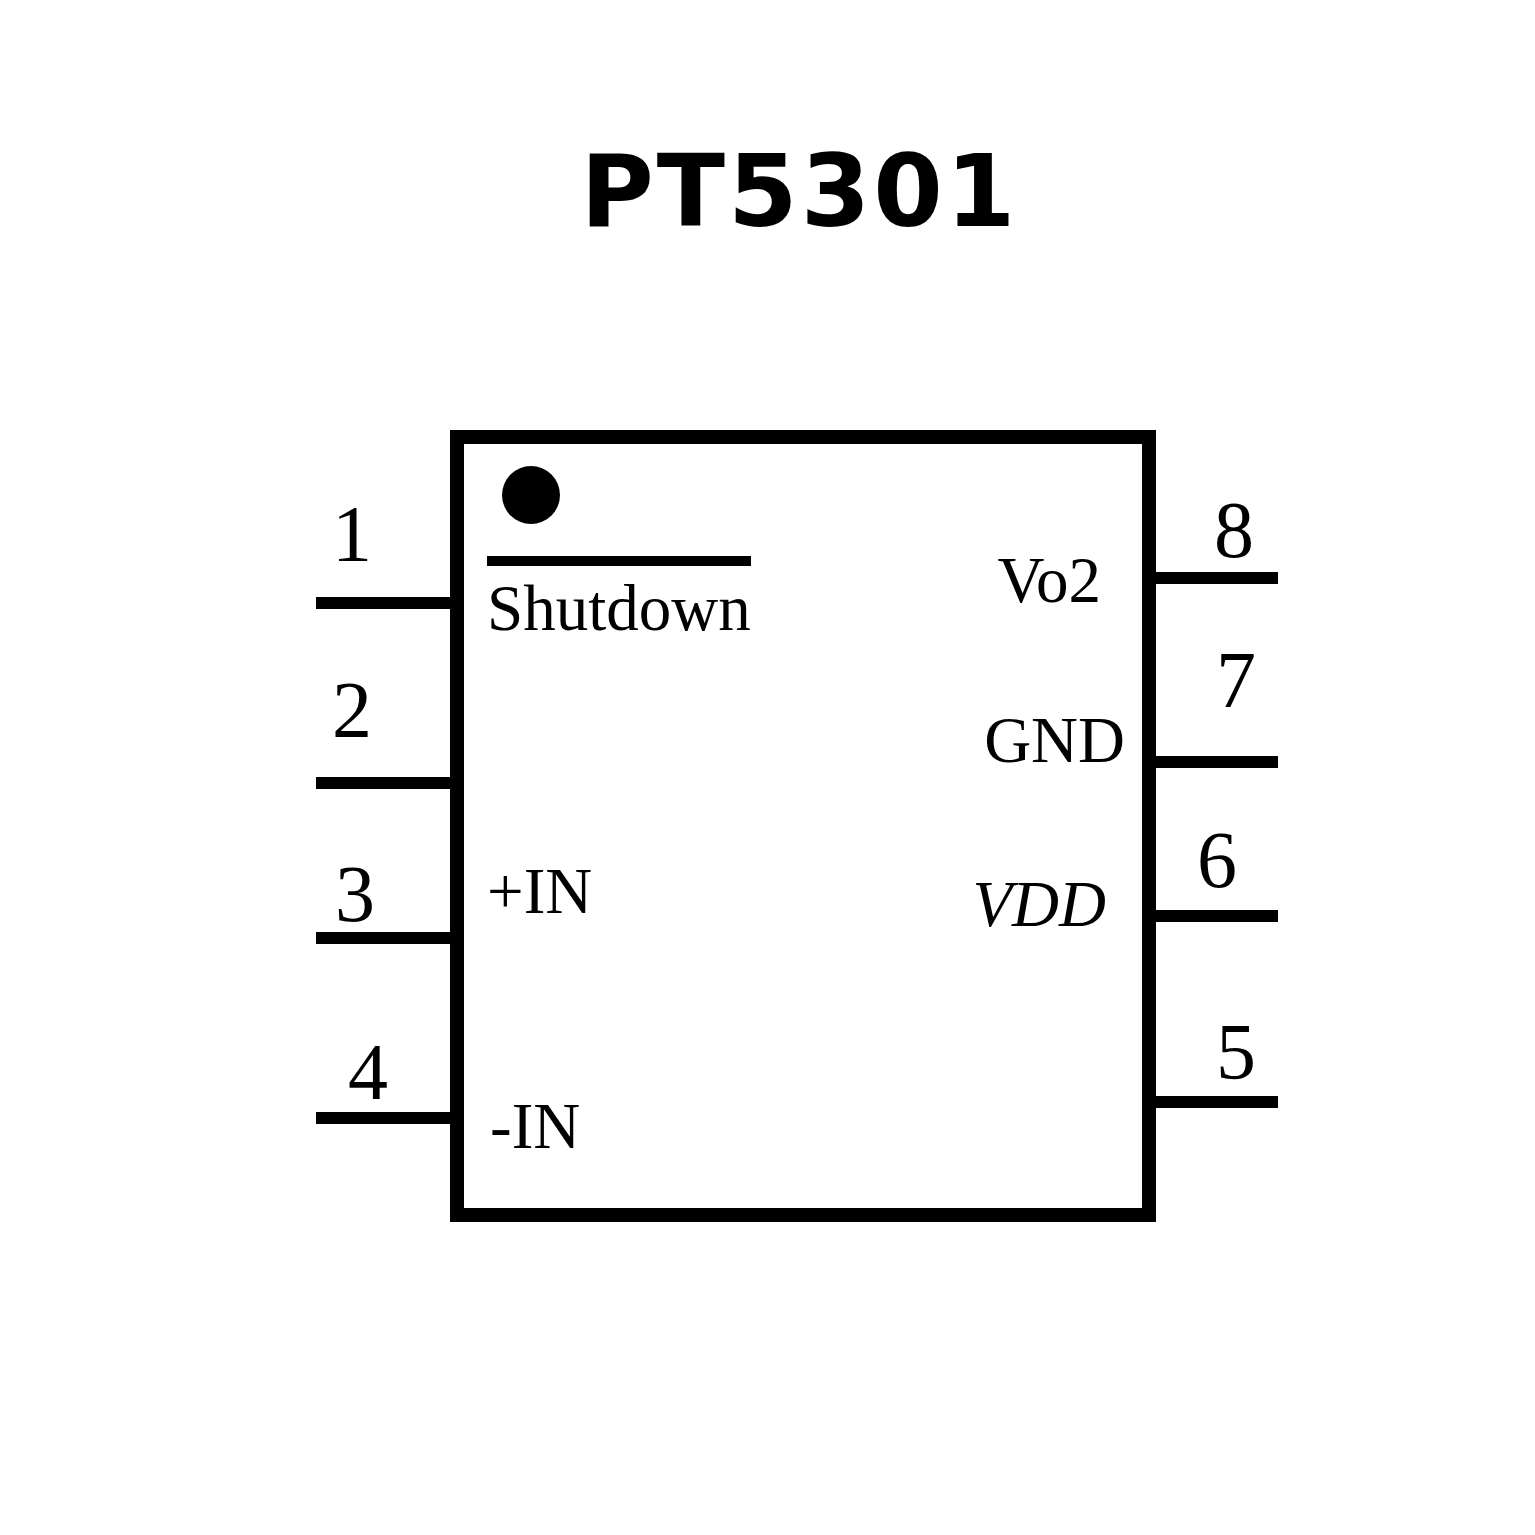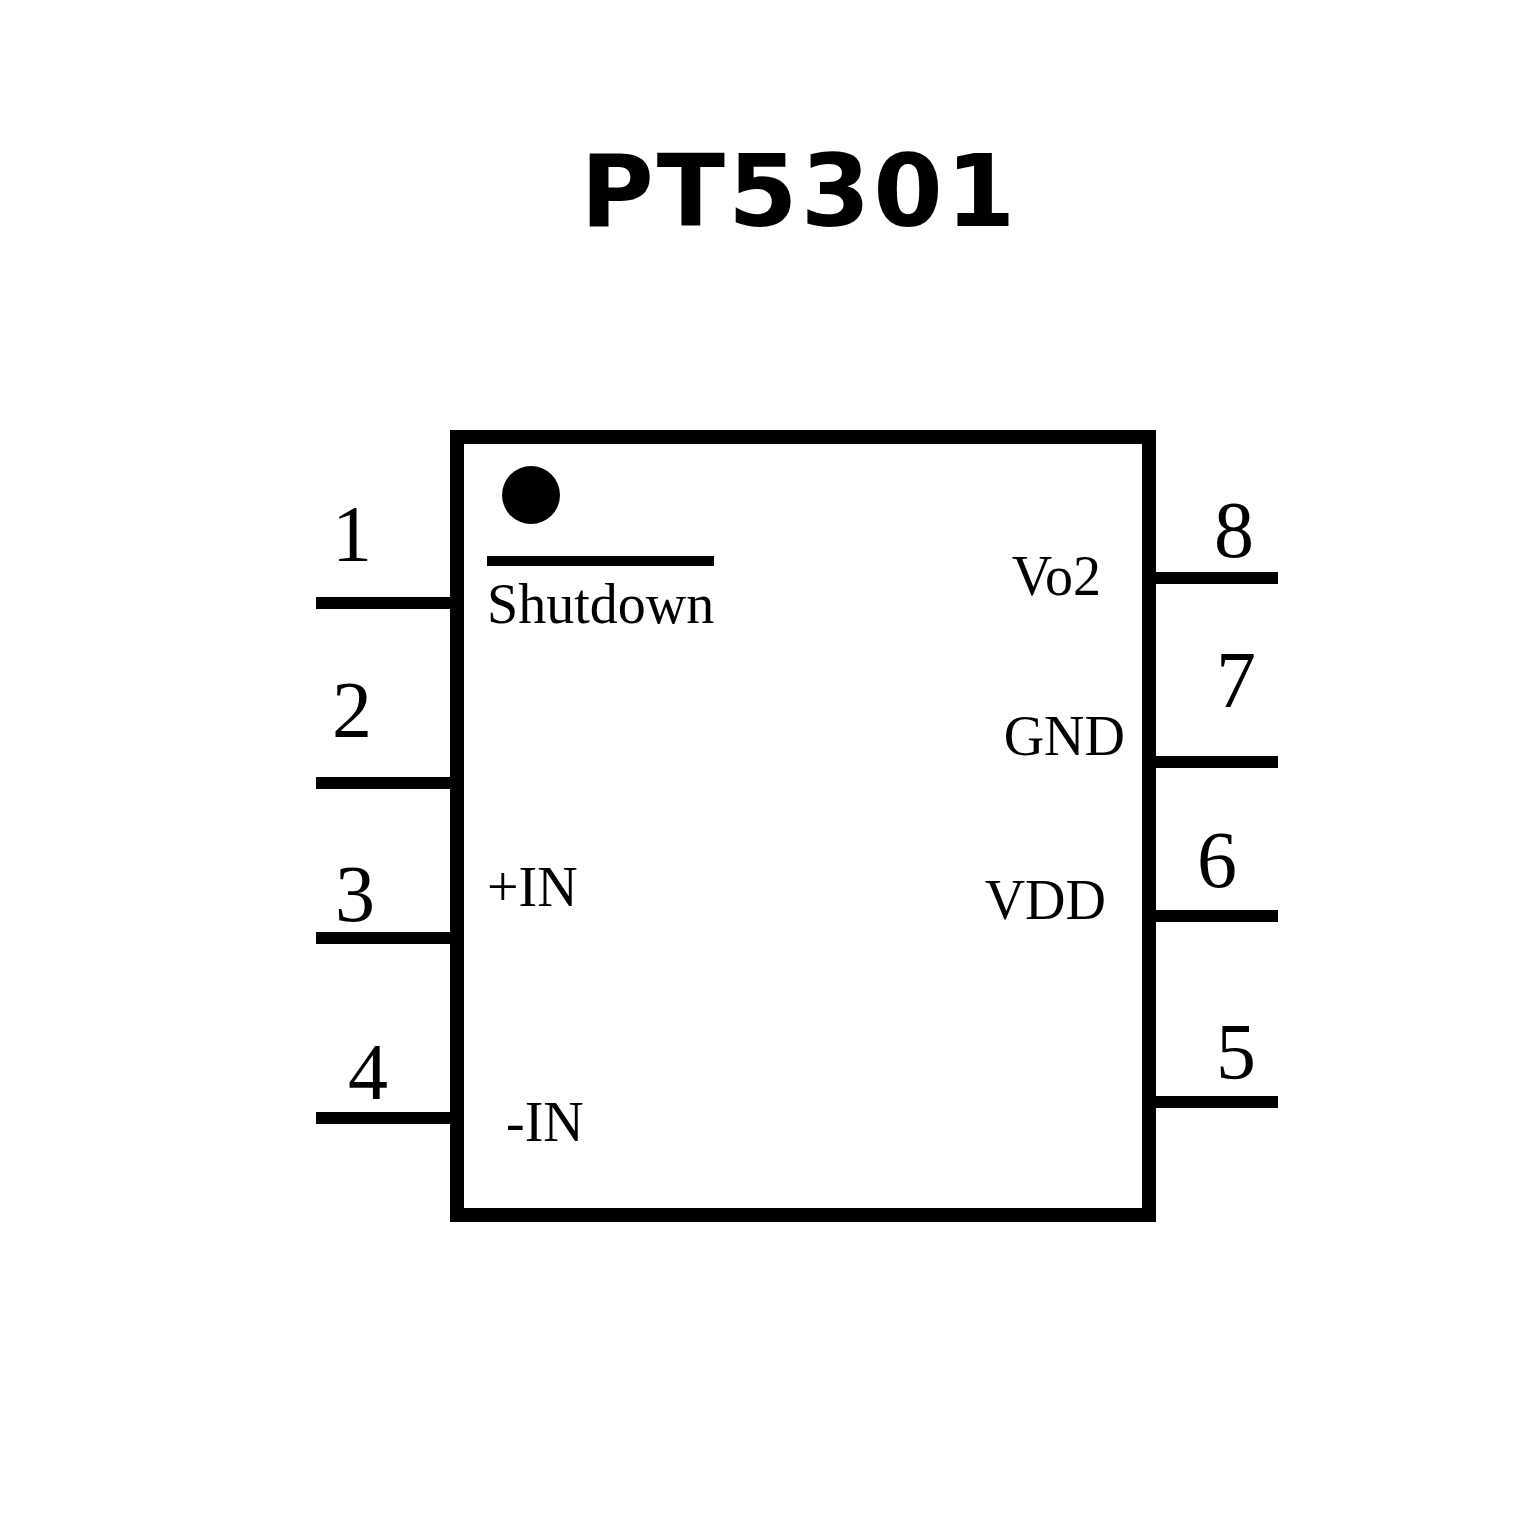--- a/index.html
+++ b/index.html
@@ -50,21 +50,21 @@
   }
   .lead.left  { left: 284px;  width: 136px; }
   .lead.right { left: 1122px; width: 124px; }
   .pin-number {
     position: absolute;
     font-size: 80px;
     line-height: 1;
   }
   .pin-label {
     position: absolute;
-    font-size: 56px;
+    font-size: 65px;
     line-height: 1;
     white-space: nowrap;
   }
   .pin-label.align-right { }
   .overline {
     border-top: 10px solid #000000;
     padding-top: 10px;
   }
 </style>
 </head>
@@ -93,19 +93,19 @@
   <div class="pin-number" style="left:303px;  top:822px;">3</div>
   <div class="pin-number" style="left:316px;  top:1000px;">4</div>
 
   <div class="pin-number" style="left:1182px; top:458px;">8</div>
   <div class="pin-number" style="left:1184px; top:608px;">7</div>
   <div class="pin-number" style="left:1165px; top:788px;">6</div>
   <div class="pin-number" style="left:1184px; top:980px;">5</div>
 
   <div class="pin-label overline" style="left:455px; top:524px;">Shutdown</div>
   <div class="pin-label" style="left:455px; top:827px;">+IN</div>
-  <div class="pin-label" style="left:474px; top:1062px;">-IN</div>
+  <div class="pin-label" style="left:458px; top:1062px;">-IN</div>
 
   <div class="pin-label align-right" style="right:450px; top:516px;">Vo2</div>
   <div class="pin-label align-right" style="right:426px; top:676px;">GND</div>
-  <div class="pin-label align-right" style="right:445px; top:840px;">VDD</div>
+  <div class="pin-label align-right" style="right:445px; top:840px;font-style:italic;">VDD</div>
 
 </div>
 
 </body></html>

